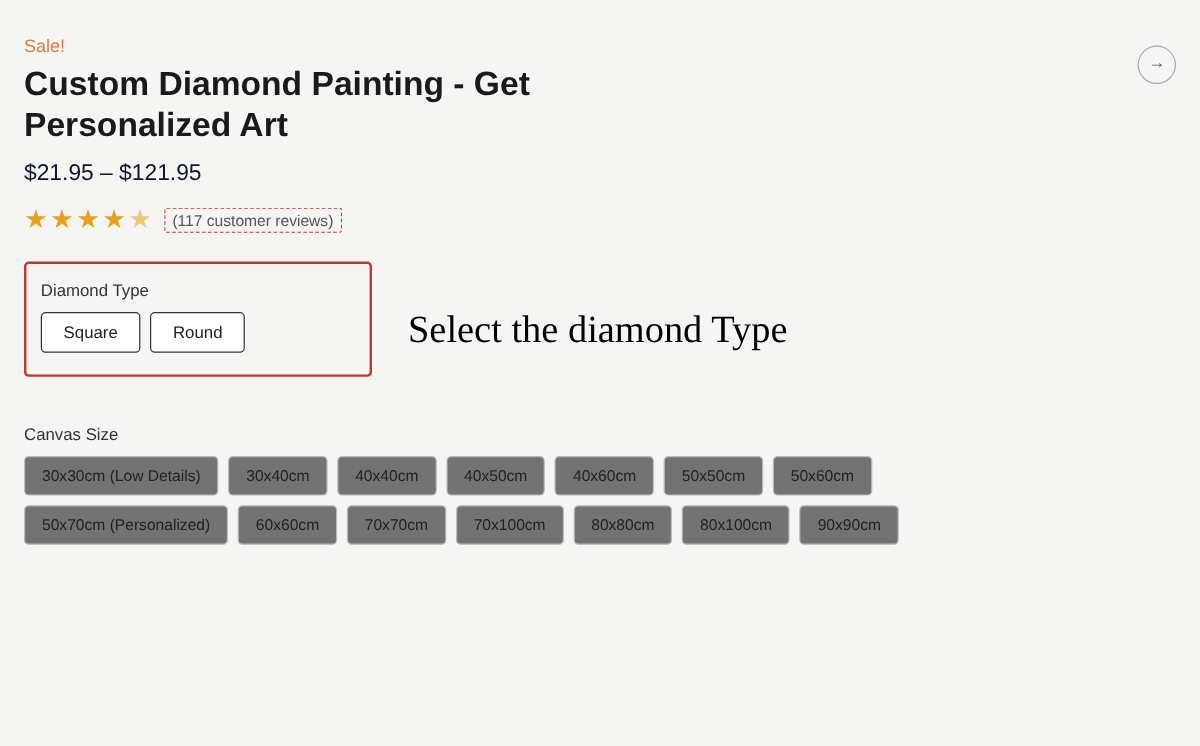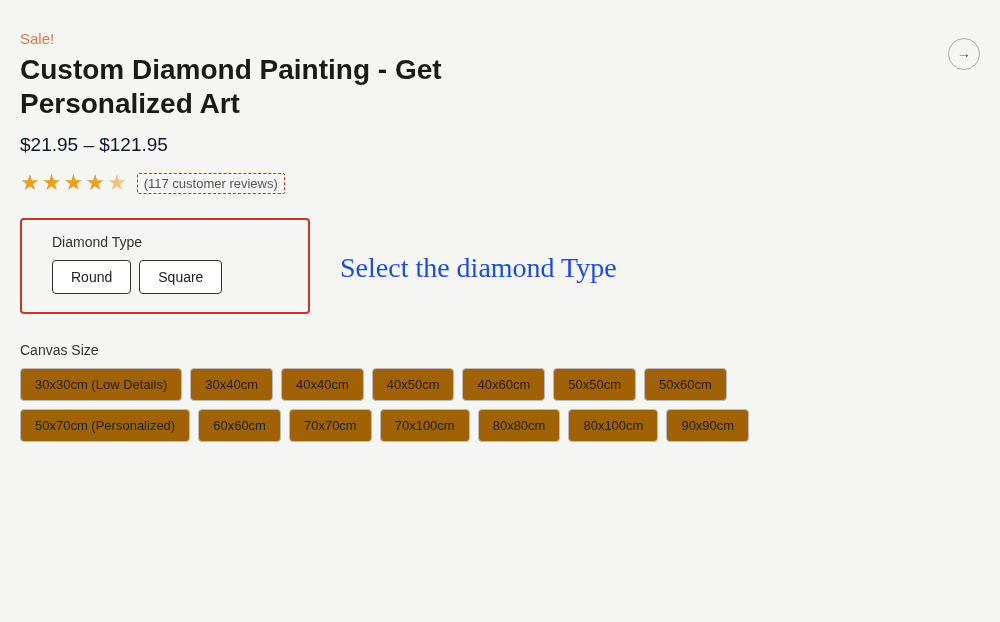--- a/index.html
+++ b/index.html
@@ -87,24 +87,24 @@
       padding: 2px 6px;
       cursor: pointer;
       border-radius: 2px;
       text-decoration: none;
       text-align: right;
     }
 
     .diamond-type-section {
       border: 2px solid #c0392b;
       border-radius: 4px;
-      padding: 14px 18px 18px 30px;
+      padding: 14px 18px 18px 12px;
       display: inline-block;
       min-width: 290px;
-      margin-bottom: 4px;
+      margin-bottom: 16px;
       position: relative;
     }
 
     .section-label {
       font-size: 14px;
       font-family: Arial, sans-serif;
       color: #333;
       margin-bottom: 10px;
     }
 
@@ -127,22 +127,22 @@
     }
 
     .diamond-and-hint {
       display: flex;
       align-items: center;
       gap: 30px;
       margin-bottom: 24px;
     }
 
     .select-hint {
-      color: #1d4ed8;
-      font-size: 28px;
+      color: #000000;
+      font-size: 32px;
       font-family: Georgia, serif;
       font-style: normal;
     }
 
     .canvas-section {
       margin-top: 1px;
     }
 
     .canvas-label {
       font-size: 14px;
@@ -153,21 +153,21 @@
 
     .canvas-options {
       display: flex;
       flex-wrap: wrap;
       gap: 8px;
       max-width: 860px;
     }
 
     .canvas-btn {
       border: 1.5px solid #bbb;
-      background: #a16207;
+      background: #737373;
       border-radius: 4px;
       padding: 8px 14px;
       font-size: 13px;
       font-family: Arial, sans-serif;
       cursor: pointer;
       color: #222;
       white-space: nowrap;
       transition: background 0.15s;
     }
   </style>
@@ -194,22 +194,22 @@
       <span class="star">★</span>
       <span class="star" style="opacity:0.55;">★</span>
     </div>
     <span class="reviews-link">(117 customer reviews)</span>
   </div>
 
   <div class="diamond-and-hint">
     <div class="diamond-type-section">
       <div class="section-label">Diamond Type</div>
       <div class="options-row">
+        <button class="option-btn">Square</button>
         <button class="option-btn">Round</button>
-        <button class="option-btn">Square</button>
       </div>
     </div>
     <div class="select-hint">Select the diamond Type</div>
   </div>
 
   <div class="canvas-section">
     <div class="canvas-label">Canvas Size</div>
     <div class="canvas-options">
     <button class="canvas-btn">30x30cm (Low Details)</button>
         <button class="canvas-btn">30x40cm</button>

